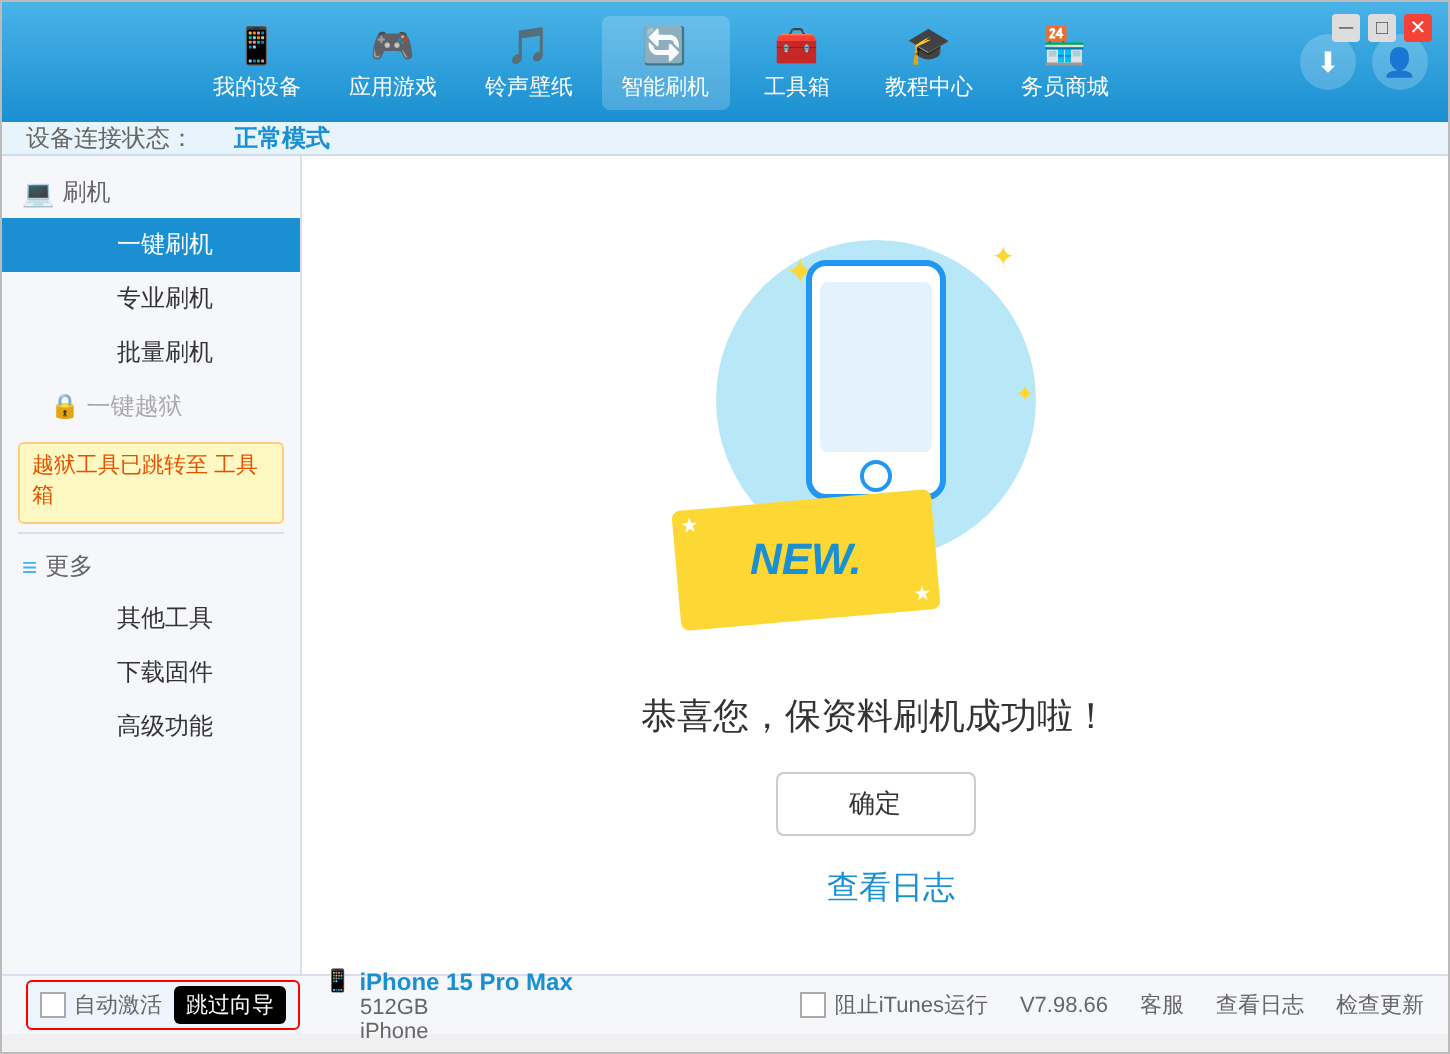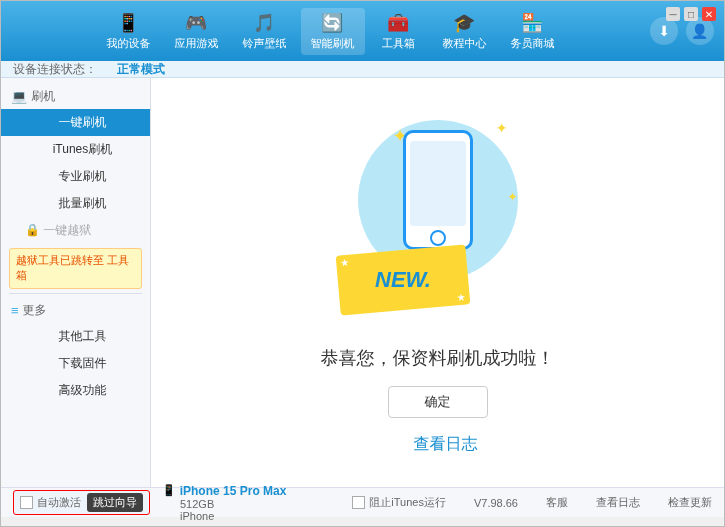--- a/index.html
+++ b/index.html
@@ -309,40 +309,40 @@
       cursor: pointer;
     }
     .cb {
       width: 13px; height: 13px;
       border: 1px solid #aaa;
       background: white;
       display: inline-block;
     }
     .bottom-right {
       display: flex;
-      gap: 28px;
+      gap: 16px;
       align-items: center;
     }
     .bottom-link {
       color: #666;
       cursor: pointer;
     }
     .itunes-bar {
       display: flex;
       align-items: center;
       gap: 4px;
     }
     .itunes-cb {
       width: 13px; height: 13px;
       border: 1px solid #aaa;
       background: white;
       display: inline-block;
     }
     .guide-btn {
-      background: #404040;
+      background: #000000;
       color: white;
       border: none;
       border-radius: 3px;
       padding: 2px 6px;
       font-size: 11px;
       cursor: pointer;
       white-space: nowrap;
     }
   </style>
 </head>
@@ -402,21 +402,20 @@
 
   <div class="main-layout">
 
     <div class="sidebar">
 
       <div class="sidebar-section-title">
         <span class="icon">💻</span>
         <span>刷机</span>
       </div>
       <div class="sidebar-item active">一键刷机</div>
-      <div class="sidebar-item">iTunes刷机</div>
       <div class="sidebar-item">专业刷机</div>
       <div class="sidebar-item">批量刷机</div>
 
       <div class="sidebar-disabled">
         <span>🔒</span>
         <span>一键越狱</span>
       </div>
       <div class="sidebar-notice">
         <span>越狱工具已跳转至
 工具箱</span>

